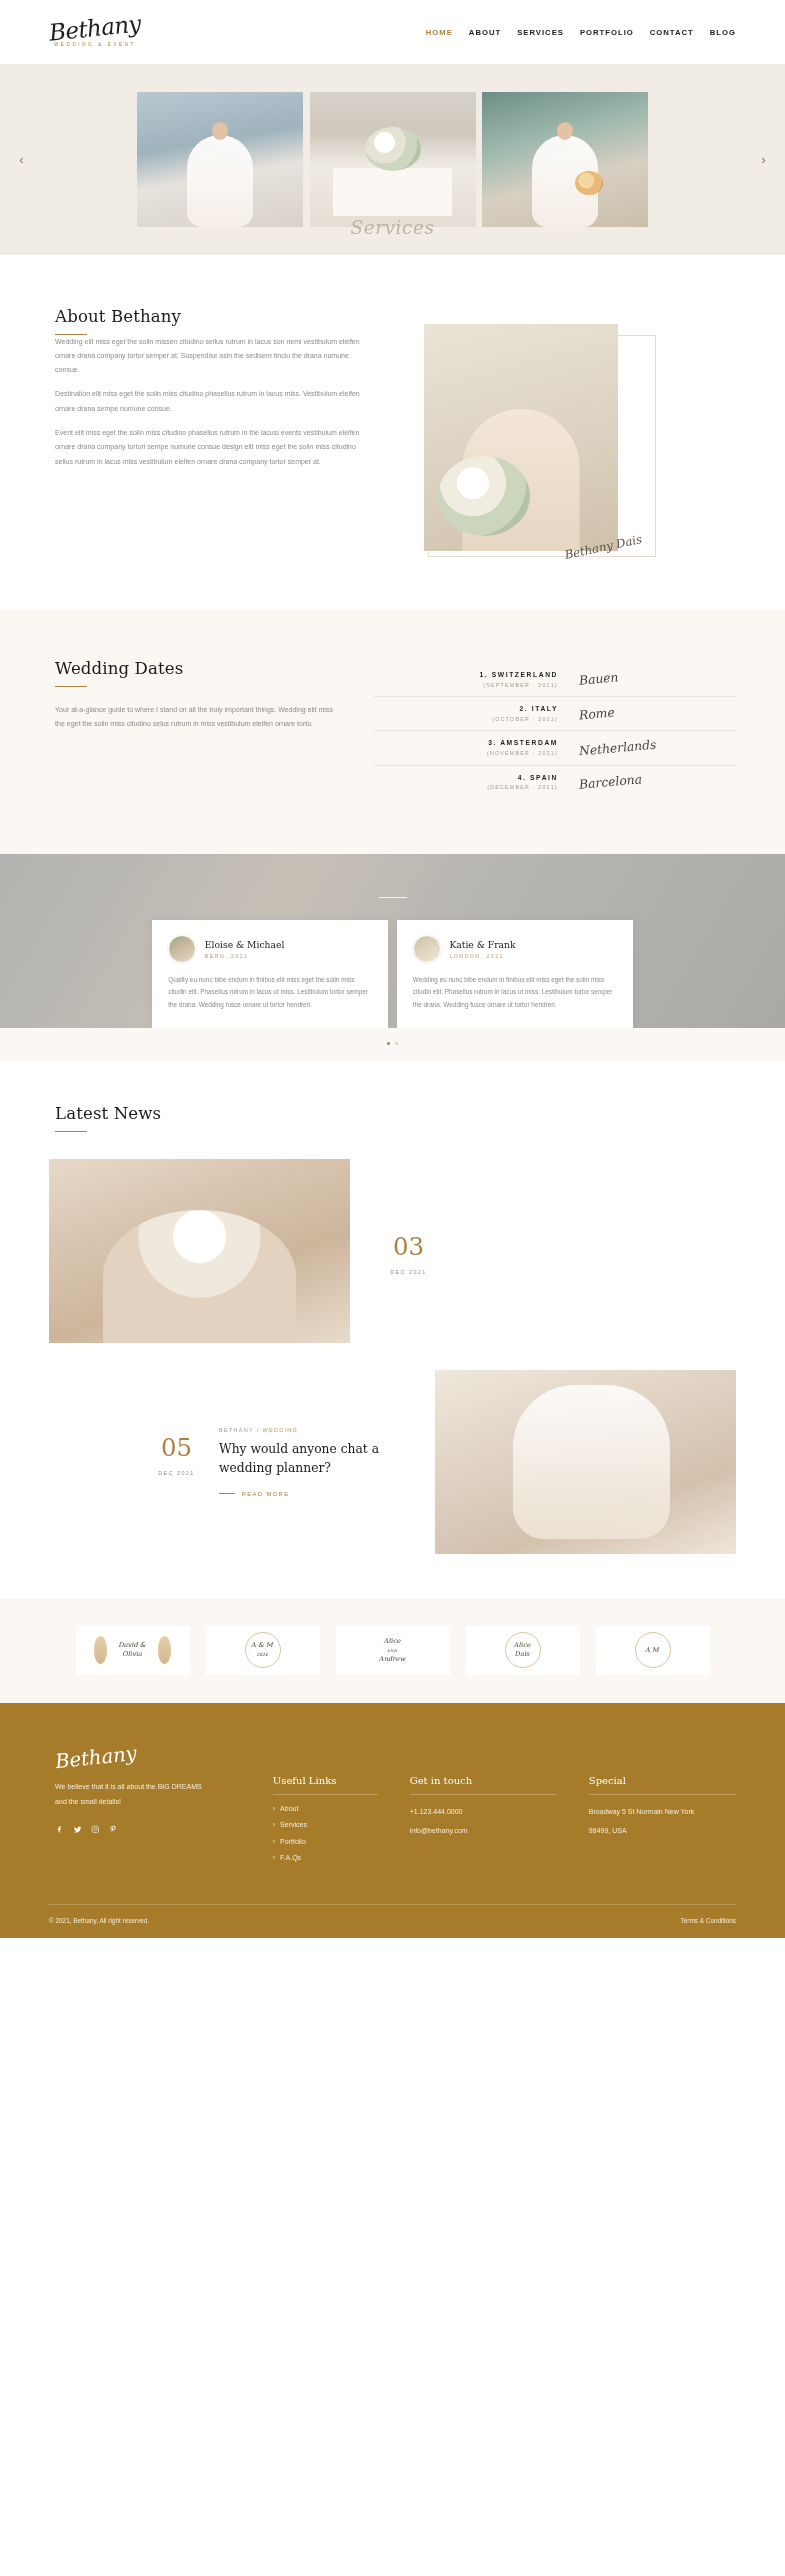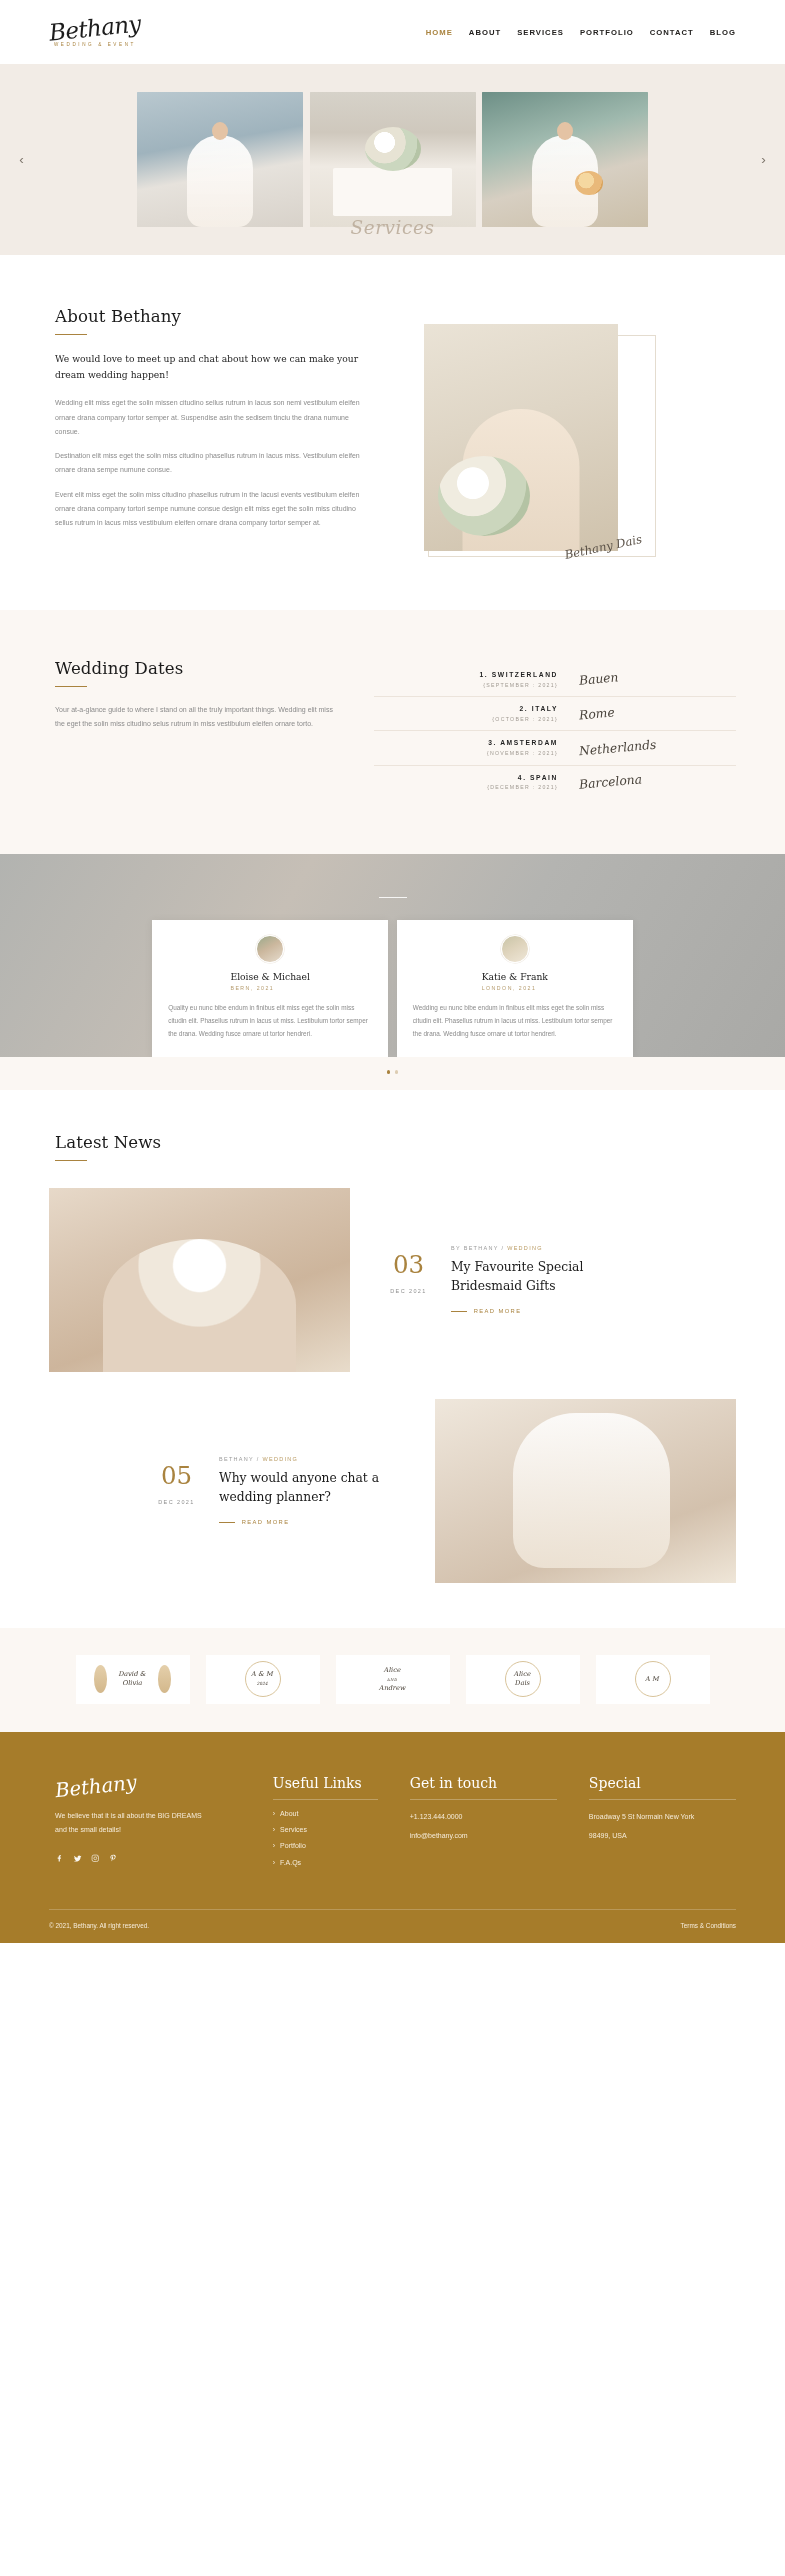--- a/index.html
+++ b/index.html
@@ -230,21 +230,21 @@
   .testi-rule { width: 28px; height: 0.6px; background: #fff; margin: 7.4px auto 0; opacity: .85; }
   .testi-rail {
     display: flex; gap: 8.6px; justify-content: center;
     margin-top: 22px;
     padding-bottom: 0;
   }
   .t-card {
     width: 236px; background: #fff; padding: 14.7px 16px 16px;
     box-shadow: 0 1.2px 8.6px rgba(0,0,0,.07);
   }
-  .t-top { display: flex; align-items: center; gap: 8.6px; flex-direction: column; }
+  .t-top { display: flex; align-items: center; gap: 8.6px; }
   .t-avatar {
     width: 28px; height: 28px; border-radius: 50%;
     border: 1.8px solid #fff; box-shadow: 0 0 0 0.6px #ece6dd;
     background: linear-gradient(150deg,#9aa98a 0%,#cbb79d 45%,#e6dccd 100%);
     flex: 0 0 auto;
   }
   .t-avatar.b { background: linear-gradient(150deg,#c8c4a6 0%,#ded3bb 45%,#efe7d8 100%); }
   .t-name {
     font-family: "DejaVu Serif", serif; font-size: 9.2px; color: #1b1b1b;
   }
@@ -331,23 +331,24 @@
     font-family: "DejaVu Serif", serif; font-style: italic;
     font-size: 19.6px; color: #fff; transform: rotate(-6deg);
     display: inline-block; margin-bottom: 11px;
   }
   .f-tag { font-size: 7px; line-height: 2.1; color: #f6ecda; max-width: 160px; }
   .f-social { display: flex; gap: 9.2px; margin-top: 16px; }
   .f-social a { color: #fff; opacity: .95; display: inline-flex; }
   .f-col { width: 114px; }
   .f-col.wide { width: 160px; }
   .f-title {
-    font-family: "DejaVu Serif", serif; font-size: 14px; color: #fff;
+    font-family: "DejaVu Serif", serif; font-size: 10px; color: #fff;
     padding-bottom: 8.6px; margin-bottom: 9.8px;
     border-bottom: 0.6px solid rgba(255,255,255,.28);
+    margin-top: 29px;
   }
   .f-link {
     display: block; font-size: 7px; color: #f6ecda; text-decoration: none;
     margin-bottom: 9.2px;
   }
   .f-link::before { content: "\203A"; margin-right: 4.9px; color: #f6ecda; }
   .f-text { font-size: 7px; color: #f6ecda; line-height: 2.0; margin-bottom: 4.9px; }
   .f-bottom {
     margin-top: 34px;
     border-top: 0.6px solid rgba(255,255,255,.22);
@@ -395,21 +396,20 @@
   </div>
   <div class="hero-script">Services</div>
 </section>
 
 <section class="about">
   <div class="wrap">
     <div class="about-grid">
       <div class="about-left">
         <h2 class="sec-title">About Bethany</h2>
         <div class="rule"></div>
-        <p class="about-lead">We would love to meet up and chat about how we can make your dream wedding happen!</p>
         <p class="body">Wedding elit miss eget the solin missen citudino sellus rutrum in lacus son nemi vestibulum eleifen ornare drana company tortor semper at. Suspendise asin the sedisem tinciu the drana numune consue.</p>
         <p class="body">Destination elit miss eget the solin miss citudino phasellus rutrum in lacus miss. Vestibulum eleifen ornare drana sempe numune consue.</p>
         <p class="body">Event elit miss eget the solin miss citudino phasellus rutrum in the lacusi events vestibulum eleifen ornare drana company tortori sempe numune consue design elit miss eget the solin miss citudino sellus rutrum in lacus miss vestibulum eleifen ornare drana company tortor semper at.</p>
       </div>
       <div class="about-right">
         <div class="frame"></div>
         <div class="portrait">
           <div class="pbust"></div>
           <div class="pflowers"></div>
         </div>
@@ -499,31 +499,20 @@
       <h2 class="sec-title">Latest News</h2>
       <div class="rule"></div>
     </div>
 
     <article class="post">
       <div class="thumb thumb-a"></div>
       <div class="post-body">
         <div class="post-date">
           <div class="post-day">03</div>
           <div class="post-mon">DEC 2021</div>
-        </div>
-        <div>
-          <div class="post-meta">
-            <span>BY BETHANY /</span>
-            <span class="cat">WEDDING</span>
-          </div>
-          <h3 class="post-title">My Favourite Special Bridesmaid Gifts</h3>
-          <a class="read-more" href="#">
-            <i></i>
-            <span>READ MORE</span>
-          </a>
         </div>
       </div>
     </article>
 
     <article class="post rev">
       <div class="thumb thumb-b"></div>
       <div class="post-body">
         <div class="post-date">
           <div class="post-day">05</div>
           <div class="post-mon">DEC 2021</div>

